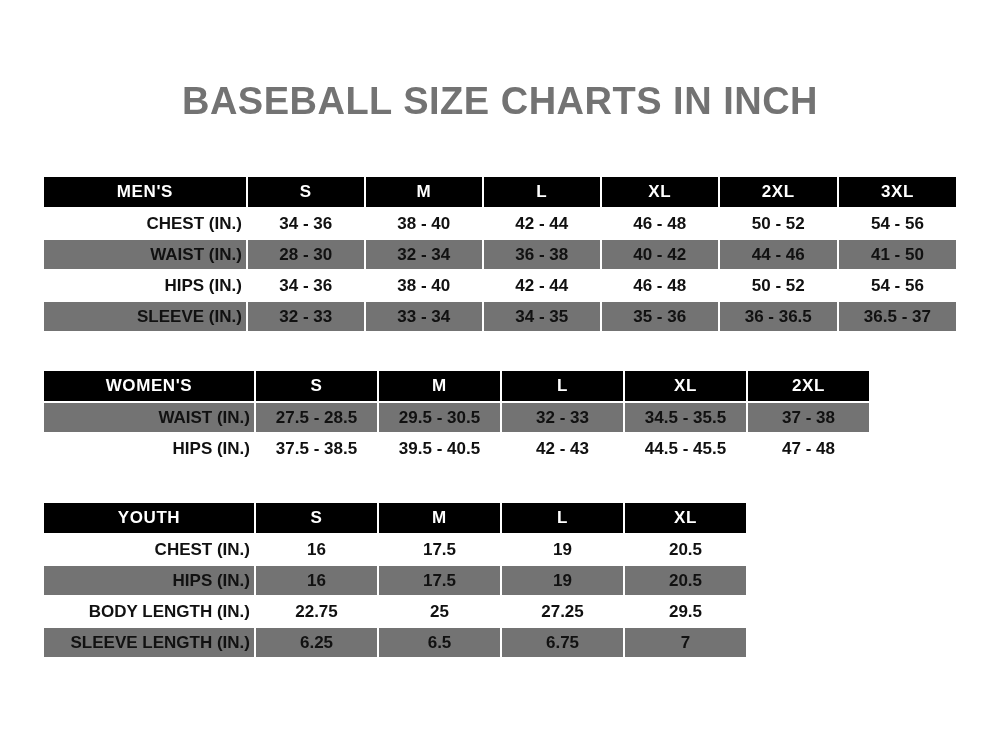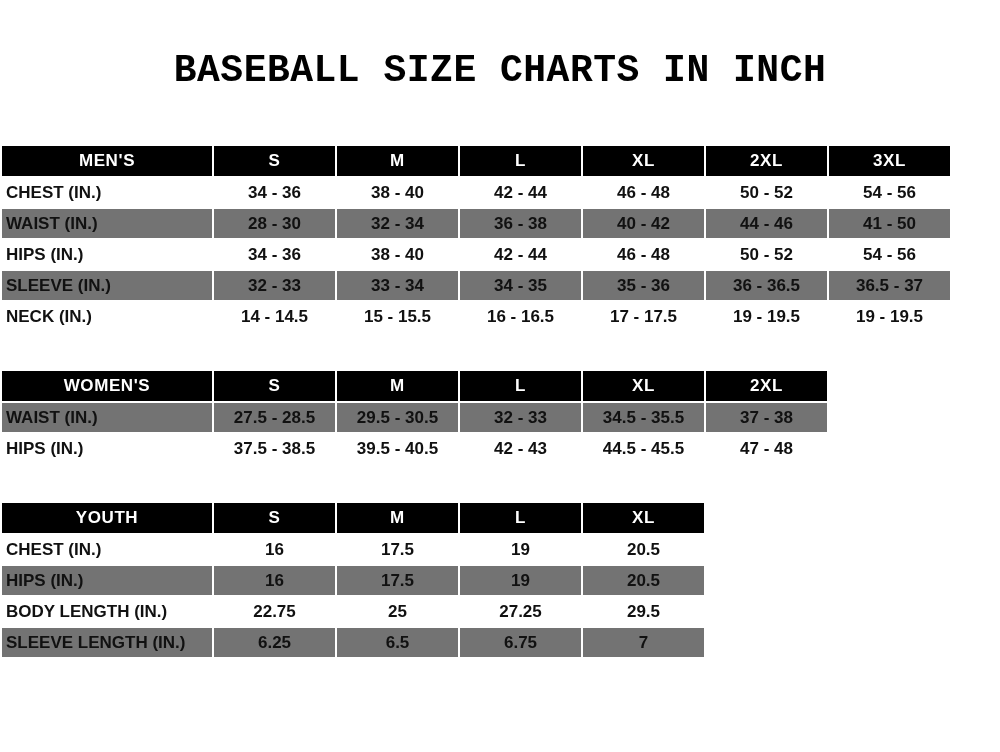--- a/index.html
+++ b/index.html
@@ -19,26 +19,26 @@
     width: 1000px;
     height: 752px;
     box-sizing: border-box;
   }
   .title {
     text-align: center;
     font-size: 38px;
     font-weight: bold;
     letter-spacing: 0.5px;
     margin: 0;
-    padding-top: 49px;
-    color: #000000;
-    font-family: Liberation Mono, monospace;
+    padding-top: 80px;
+    color: #737373;
   }
   .tables {
     margin-top: 52px;
+    padding-left: 42px;
     padding-right: 42px;
   }
   table.size-table {
     border-collapse: collapse;
     table-layout: fixed;
     font-size: 17px;
   }
   table.size-table td,
   table.size-table th {
     border: 2px solid #ffffff;
@@ -62,21 +62,21 @@
   }
   
   table.size-table tbody tr td {
     background: #ffffff;
     color: #111111;
   }
   table.size-table tbody tr.alt td {
     background: #737373;
   }
   table.size-table tbody tr td.rowlabel {
-    text-align: left;
+    text-align: right;
   }
   .spacer {
     height: 36px;
   }
   
   .men col.c0 { width: 212px; }
   .men col.cX { width: 123px; }
 
   .women col.c0 { width: 212px; }
   .women col.cX { width: 123px; }
@@ -144,29 +144,20 @@
         </tr>
         <tr class="alt">
           <td class="rowlabel">SLEEVE (IN.)</td>
           <td>32 - 33</td>
           <td>33 - 34</td>
           <td>34 - 35</td>
           <td>35 - 36</td>
           <td>36 - 36.5</td>
           <td>36.5 - 37</td>
         </tr>
-        <tr>
-          <td class="rowlabel">NECK (IN.)</td>
-          <td>14 - 14.5</td>
-          <td>15 - 15.5</td>
-          <td>16 - 16.5</td>
-          <td>17 - 17.5</td>
-          <td>19 - 19.5</td>
-          <td>19 - 19.5</td>
-        </tr>
       </tbody>
     </table>
 
     <div class="spacer"></div>
 
     <table class="size-table women">
       <colgroup>
         <col class="c0">
           <col class="cX">
           <col class="cX">

